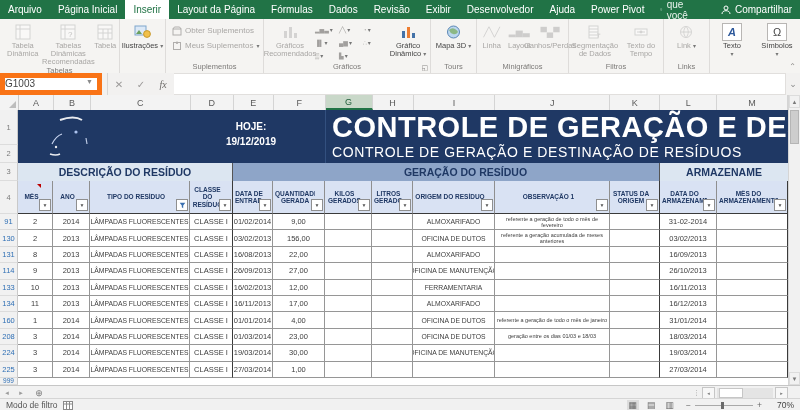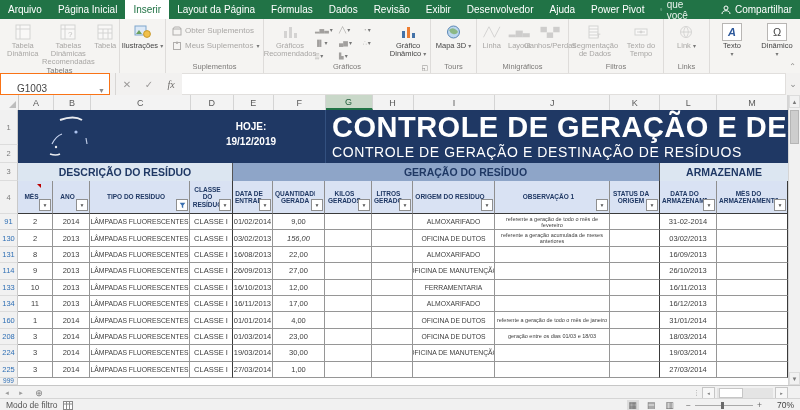--- a/index.html
+++ b/index.html
@@ -23,21 +23,21 @@
   .sbcol{display:flex;flex-direction:column;justify-content:flex-start;padding-top:4px;}
   .sb{display:flex;align-items:center;gap:3px;height:15px;font-size:8px;color:#a9a7a5;white-space:nowrap;cursor:pointer;}
   .minigrid{display:grid;grid-template-columns:repeat(3,24px);grid-auto-rows:13px;padding-top:3px;}
   .mg{display:flex;align-items:center;gap:1px;font-size:6px;color:#a2a09e;cursor:pointer;}
   .launcher{position:absolute;right:2px;bottom:1px;font-size:7px;color:#8b8987;}
   .boxicon{border:1px solid #b8b6b4;background:#fff;width:18px;height:16px;display:flex;align-items:center;justify-content:center;font-size:11px;}
   #collapse{position:absolute;right:4px;bottom:2px;font-size:8px;color:#8b8987;}
   .caret{font-size:6px;color:#777;}
   
   #fbar{position:absolute;left:0;top:73px;width:800px;height:22px;background:#f2f1f0;border-bottom:1px solid #d5d3d1;display:flex;align-items:stretch;font-size:10px;color:#444;}
-  #namebox{width:92px;background:#fff;border:1px solid #f97316;display:flex;align-items:flex-end;padding-left:16px;gap:18px;}
+  #namebox{width:92px;background:#fff;border:5px solid #f97316;display:flex;align-items:flex-start;padding-left:0;gap:18px;}
   #namebox .dd{color:#8a8a8a;font-size:7px;margin-left:auto;margin-right:4px;}
   .fsep{width:5px;border-right:1px solid #d8d6d4;}
   .fbtn{width:22px;display:flex;align-items:center;justify-content:center;color:#9b9998;cursor:pointer;}
   #fx{font-family:"Liberation Serif",serif;font-style:italic;color:#6d6b69;}
   #finput{flex:1;background:#fff;border:1px solid #e1dfdd;border-left:none;}
   #fchev{width:14px;display:flex;align-items:center;justify-content:center;color:#8a8a8a;font-size:9px;}
   
   #colhead{position:absolute;left:0;top:95px;width:788px;height:15px;display:flex;background:#f3f3f3;border-bottom:1px solid #c9c9c9;}
   #corner{width:18px;border-right:1px solid #c9c9c9;position:relative;background:#f3f3f3;}
   #corner:after{content:"";position:absolute;right:2px;bottom:2px;border-left:7px solid transparent;border-bottom:7px solid #bdbdbd;}
@@ -327,21 +327,21 @@
       </div>
       <div class="glabel"></div>
     </div>
 
     <div class="group" style="width:48px;border-right:none;">
       <div class="gbtns">
         <div class="bb">
           <span class="ic">
               <span class="boxicon" style="color:#444;">Ω</span>
             </span>
-          <span class="lb"><span>Dinâmico</span><br><span class="caret">▾</span></span>
+          <span class="lb"><span>Símbolos</span><br><span class="caret">▾</span></span>
         </div>
       </div>
       <div class="glabel"></div>
     </div>
     <span id="collapse">⌃</span>
   </div>
 
   <div id="fbar">
     <div id="namebox">
       <span>G1003</span>
@@ -488,21 +488,21 @@
           <div class="dcell" style="width: 57px;">31-02-2014</div>
           <div class="dcell thick" style="width: 71px;"></div>
         </div>
         <div class="drow">
           <div class="gut flt">130</div>
           <div class="dcell" style="width: 35px;">2</div>
           <div class="dcell" style="width: 37px;">2013</div>
           <div class="dcell" style="width: 100px; font-size: 6.8px;">LÂMPADAS FLUORESCENTES</div>
           <div class="dcell thick" style="width: 43px;">CLASSE I</div>
           <div class="dcell" style="width: 40px;">03/02/2013</div>
-          <div class="dcell" style="width: 52px; font-style: italic;">156,00</div>
+          <div class="dcell" style="width: 52px;">156,00</div>
           <div class="dcell" style="width: 47px;"></div>
           <div class="dcell" style="width: 41px;"></div>
           <div class="dcell" style="width: 82px; font-size: 6.8px;">OFICINA DE DUTOS</div>
           <div class="dcell obs" style="width: 115px;">referente a geração acumulada de meses anteriores</div>
           <div class="dcell thick" style="width: 50px;"></div>
           <div class="dcell" style="width: 57px;">03/02/2013</div>
           <div class="dcell thick" style="width: 71px;"></div>
         </div>
         <div class="drow">
           <div class="gut flt">131</div>
@@ -535,21 +535,21 @@
           <div class="dcell thick" style="width: 50px;"></div>
           <div class="dcell" style="width: 57px;">26/10/2013</div>
           <div class="dcell thick" style="width: 71px;"></div>
         </div>
         <div class="drow">
           <div class="gut flt">133</div>
           <div class="dcell" style="width: 35px;">10</div>
           <div class="dcell" style="width: 37px;">2013</div>
           <div class="dcell" style="width: 100px; font-size: 6.8px;">LÂMPADAS FLUORESCENTES</div>
           <div class="dcell thick" style="width: 43px;">CLASSE I</div>
-          <div class="dcell" style="width: 40px;">16/10/2013</div>
+          <div class="dcell" style="width: 40px;">16/02/2013</div>
           <div class="dcell" style="width: 52px;">12,00</div>
           <div class="dcell" style="width: 47px;"></div>
           <div class="dcell" style="width: 41px;"></div>
           <div class="dcell" style="width: 82px; font-size: 6.8px;">FERRAMENTARIA</div>
           <div class="dcell obs" style="width: 115px;"></div>
           <div class="dcell thick" style="width: 50px;"></div>
           <div class="dcell" style="width: 57px;">16/11/2013</div>
           <div class="dcell thick" style="width: 71px;"></div>
         </div>
         <div class="drow">

